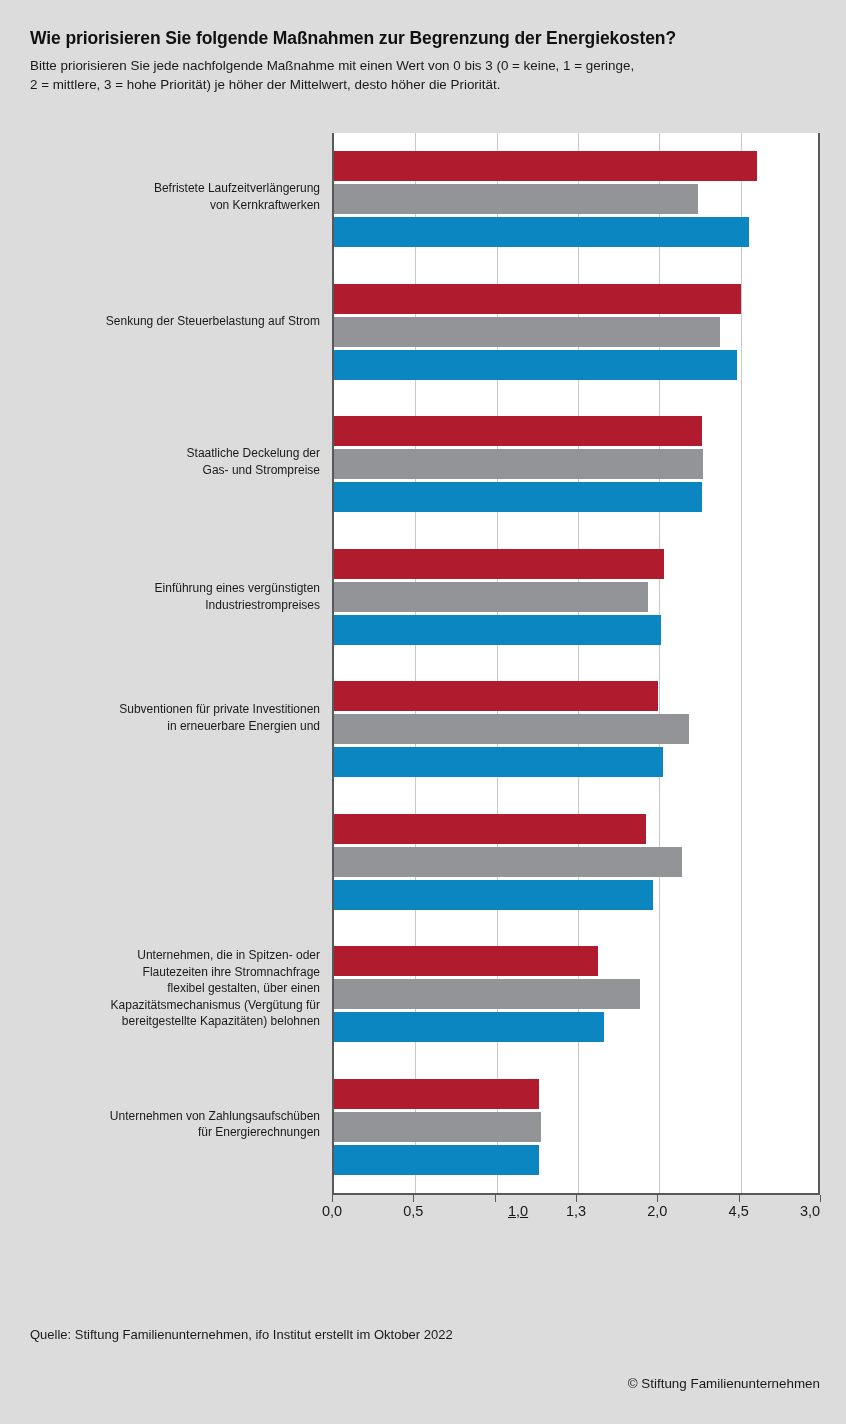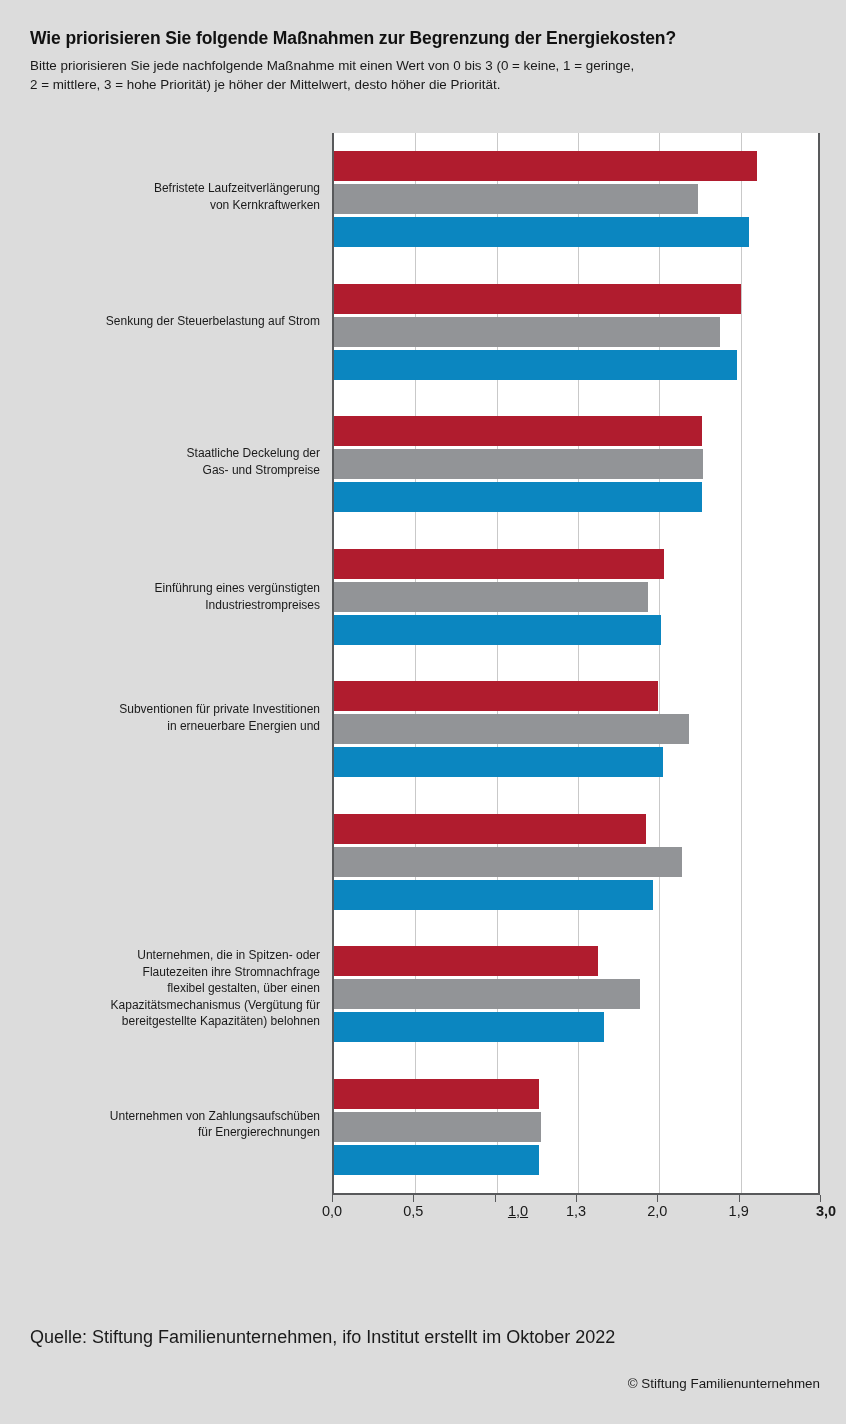--- a/index.html
+++ b/index.html
@@ -145,21 +145,21 @@
     height: 19px;
     display: inline-block;
     flex: none;
   }
 
   
   .source {
     position: absolute;
     left: 30px;
     top: 1327px;
-    font-size: 18px;
+    font-size: 13px;
     color: #1a1a1a;
   }
   .copyright {
     position: absolute;
     right: 26px;
     top: 1376px;
     font-size: 13.4px;
     color: #1a1a1a;
   }
 </style>
@@ -244,23 +244,23 @@
         <div class="ticklabel" style="left: 302px;">0,0</div>
         <div class="tick" style="left: 383.333px;"></div>
         <div class="ticklabel" style="left: 383.333px;">0,5</div>
         <div class="tick" style="left: 464.667px;"></div>
         <div class="ticklabel" style="left: 488px; text-decoration: underline;">1,0</div>
         <div class="tick" style="left: 546px;"></div>
         <div class="ticklabel" style="left: 546px;">1,3</div>
         <div class="tick" style="left: 627.333px;"></div>
         <div class="ticklabel" style="left: 627.333px;">2,0</div>
         <div class="tick" style="left: 708.667px;"></div>
-        <div class="ticklabel" style="left: 708.667px;">1,9</div>
+        <div class="ticklabel" style="left: 708.667px;">4,5</div>
         <div class="tick" style="left: 790px;"></div>
-        <div class="ticklabel" style="left: 796px; font-weight: bold;">3,0</div>
+        <div class="ticklabel" style="left: 780px;">3,0</div>
       </div>
   </div>
 
 
   <div class="source">Quelle: Stiftung Familienunternehmen, ifo Institut erstellt im Oktober 2022</div>
   <div class="copyright">© Stiftung Familienunternehmen</div>
 
 </div>
 
 </body></html>

